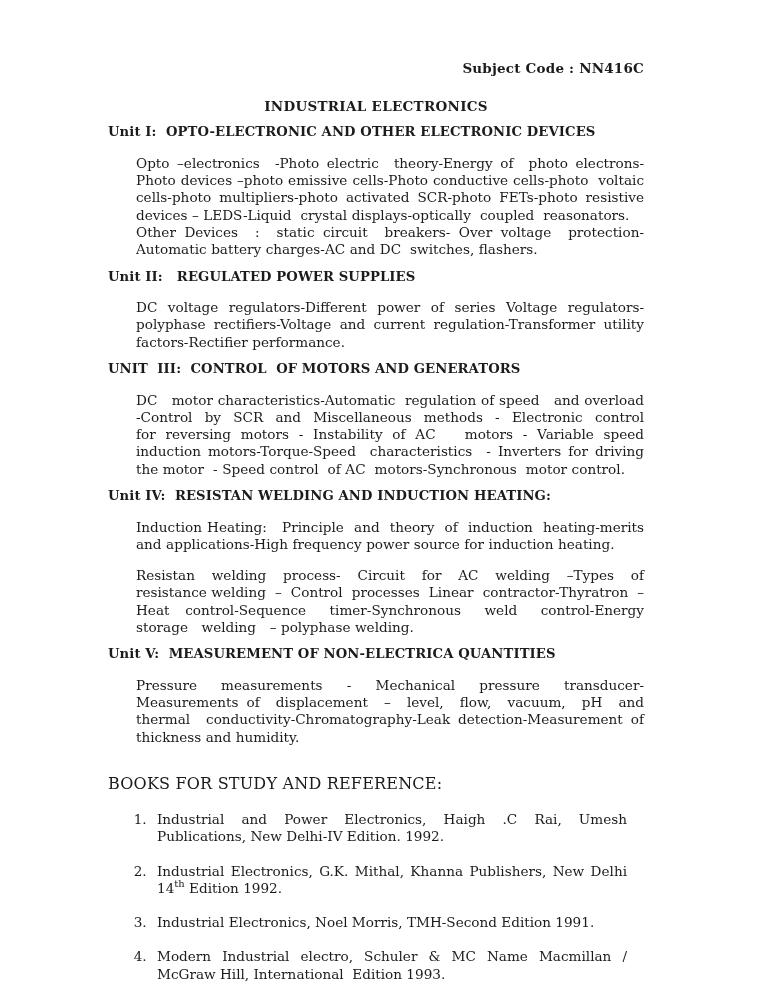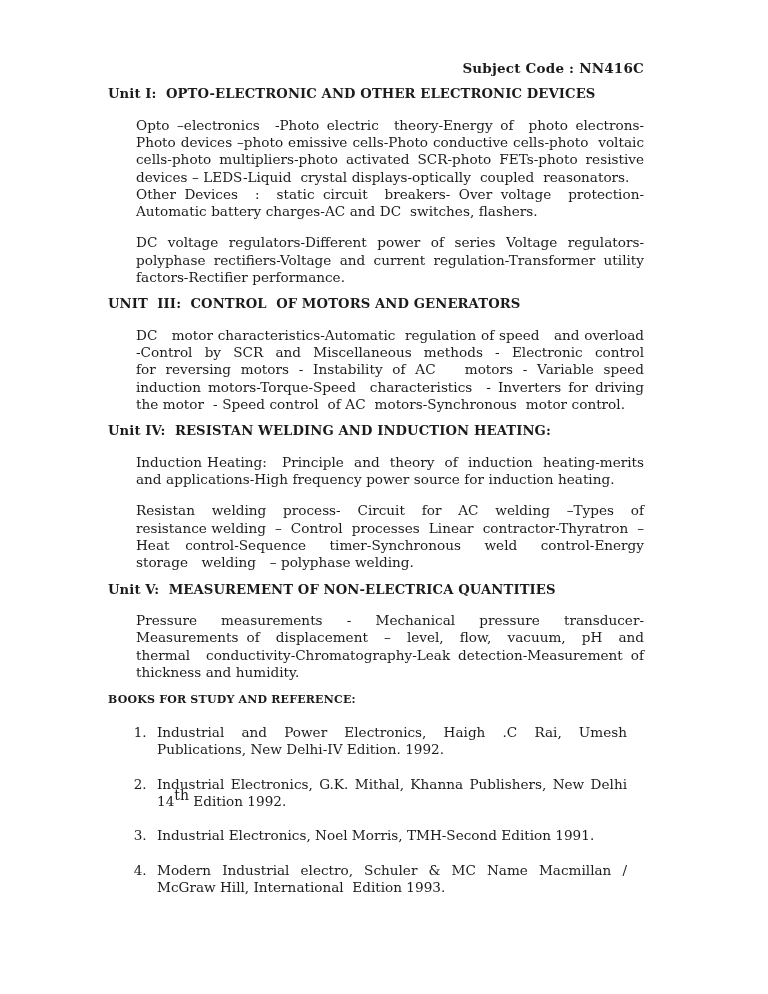--- a/index.html
+++ b/index.html
@@ -56,61 +56,63 @@
   .body-para {
     font-size: 13.6px;
     line-height: 17.3px;
     text-align: justify;
     margin-top: 14px;
     white-space: pre-wrap;
     word-spacing: 0.2px;
     margin-left: 28px;
   }
   .books-heading {
-    font-weight: bold;
-    font-size: 11px;
+    font-weight: normal;
+    font-size: 16px;
     letter-spacing: 0.2px;
-    margin-top: 12px;
+    margin-top: 28px;
     line-height: 1.25;
     white-space: pre;
   }
   ol.book-list {
     margin: 16px 0 0 0;
     padding-left: 26px;
     font-size: 13.6px;
     line-height: 17.3px;
   }
   ol.book-list li {
     text-align: justify;
     margin: 17px;
     padding-left: 6px;
     white-space: pre-wrap;
   }
   ol.book-list li::marker {
     font-size: 13.6px;
   }
   sup.ord {
-    font-size: 14px;
+    font-size: 10px;
     vertical-align: super;
     line-height: 0;
   }
 </style>
 </head>
 <body>
 
 <div class="page">
   <div class="content">
 
     <div class="subject-code">Subject Code : NN416C</div>
 
+    <div class="doc-title">INDUSTRIAL ELECTRONICS</div>
 
     <div class="unit-heading">Unit I:  OPTO-ELECTRONIC AND OTHER ELECTRONIC DEVICES</div>
     <div class="body-para">Opto –electronics  -Photo electric  theory-Energy of  photo electrons-Photo devices –photo emissive cells-Photo conductive cells-photo  voltaic  cells-photo multipliers-photo activated SCR-photo FETs-photo resistive devices – LEDS-Liquid  crystal displays-optically  coupled  reasonators.
 Other Devices  :  static circuit  breakers- Over voltage  protection-Automatic battery charges-AC and DC  switches, flashers.</div>
 
+    <div class="unit-heading">Unit II:   REGULATED POWER SUPPLIES</div>
     <div class="body-para">DC voltage regulators-Different power of series Voltage regulators-polyphase rectifiers-Voltage and current regulation-Transformer utility factors-Rectifier performance.</div>
 
     <div class="unit-heading">UNIT  III:  CONTROL  OF MOTORS AND GENERATORS</div>
     <div class="body-para">DC   motor characteristics-Automatic  regulation of speed   and overload -Control  by  SCR  and  Miscellaneous  methods  -  Electronic  control    for reversing motors - Instability of AC   motors - Variable speed   induction motors-Torque-Speed  characteristics  - Inverters for driving  the motor  - Speed control  of AC  motors-Synchronous  motor control.</div>
 
     <div class="unit-heading">Unit IV:  RESISTAN WELDING AND INDUCTION HEATING:</div>
     <div class="body-para">Induction Heating:   Principle  and  theory  of  induction  heating-merits  and applications-High frequency power source for induction heating.</div>
     <div class="body-para">Resistan  welding  process-  Circuit  for  AC  welding  –Types  of  resistance welding  –  Control  processes  Linear  contractor-Thyratron  –Heat  control-Sequence   timer-Synchronous   weld   control-Energy   storage   welding   – polyphase welding.</div>
 
     <div class="unit-heading">Unit V:  MEASUREMENT OF NON-ELECTRICA QUANTITIES</div>

